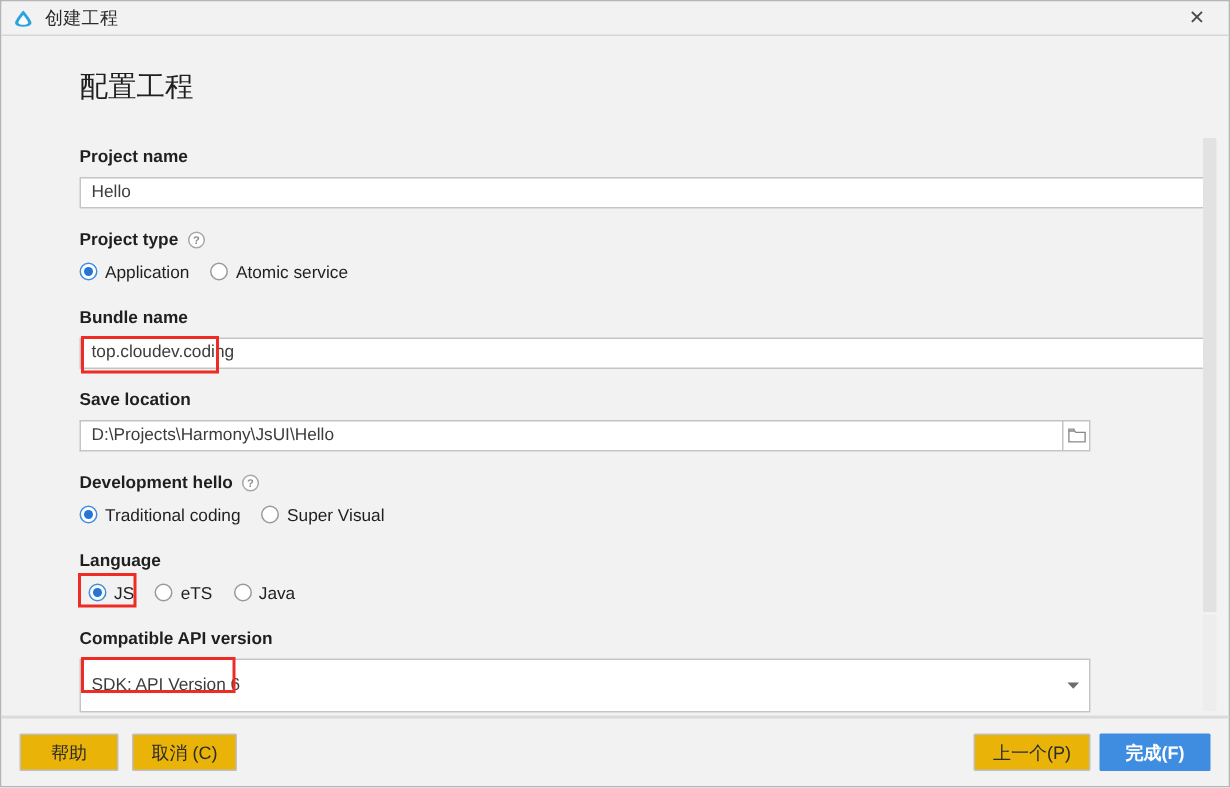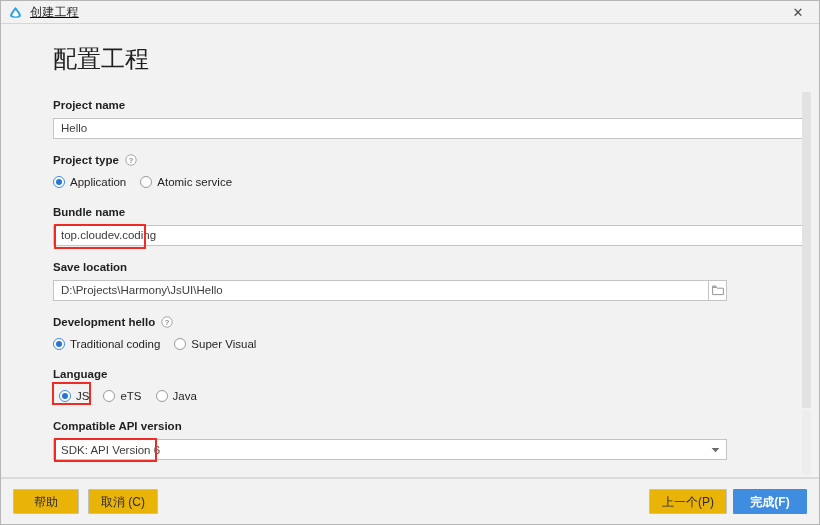--- a/index.html
+++ b/index.html
@@ -25,21 +25,20 @@
   
   #titlebar {
     height: 23px;
     min-height: 23px;
     background: #f2f2f2;
     border-bottom: 1px solid #d6d6d6;
     display: flex;
     align-items: center;
     padding-left: 7px;
     position: relative;
-    text-decoration: underline;
   }
   #app-logo {
     width: 15px; height: 15px;
     margin-right: 7px;
     flex: 0 0 auto;
     display: block;
   }
   #title-text {
     font-size: 12px;
     color: #2b2b2b;
@@ -65,21 +64,21 @@
     overflow: hidden;
   }
 
   #scroll-area {
     position: absolute;
     left: 0; top: 0; right: 0; bottom: 0;
     padding: 22px 0 0 0;
   }
 
   #page-title {
-    font-size: 24px;
+    font-size: 19px;
     color: #1f1f1f;
     margin: 0 0 26px 52px;
     font-weight: 400;
     line-height: 26px;
   }
 
   .field-block { margin: 0 0 0 52px; width: 674px; position: relative; }
 
   .field-label {
     font-size: 11.5px;
@@ -119,39 +118,38 @@
   .input-with-button .text-input { width: 655px; border-right: none; }
   .browse-button {
     width: 19px;
     background: #ffffff;
     border: 1px solid #c4c4c4;
     display: flex; align-items: center; justify-content: center;
   }
 
   .combo {
     width: 674px;
-    height: 21px;
+    height: 36px;
     background: #ffffff;
     border: 1px solid #c4c4c4;
     display: flex;
     align-items: center;
     justify-content: space-between;
     padding: 0 6px 0 7px;
     font-size: 11.5px;
     color: #3c3c3c;
   }
 
   .option-row {
     display: flex;
     align-items: center;
     height: 18px;
   }
   .option {
     display: flex;
-    align-items: center;
     margin-right: 14px;
     font-size: 11.5px;
     color: #1f1f1f;
     position: relative;
     line-height: 14px;
   }
   .option .lbl { margin-left: 5px; }
 
   
   .radio {

